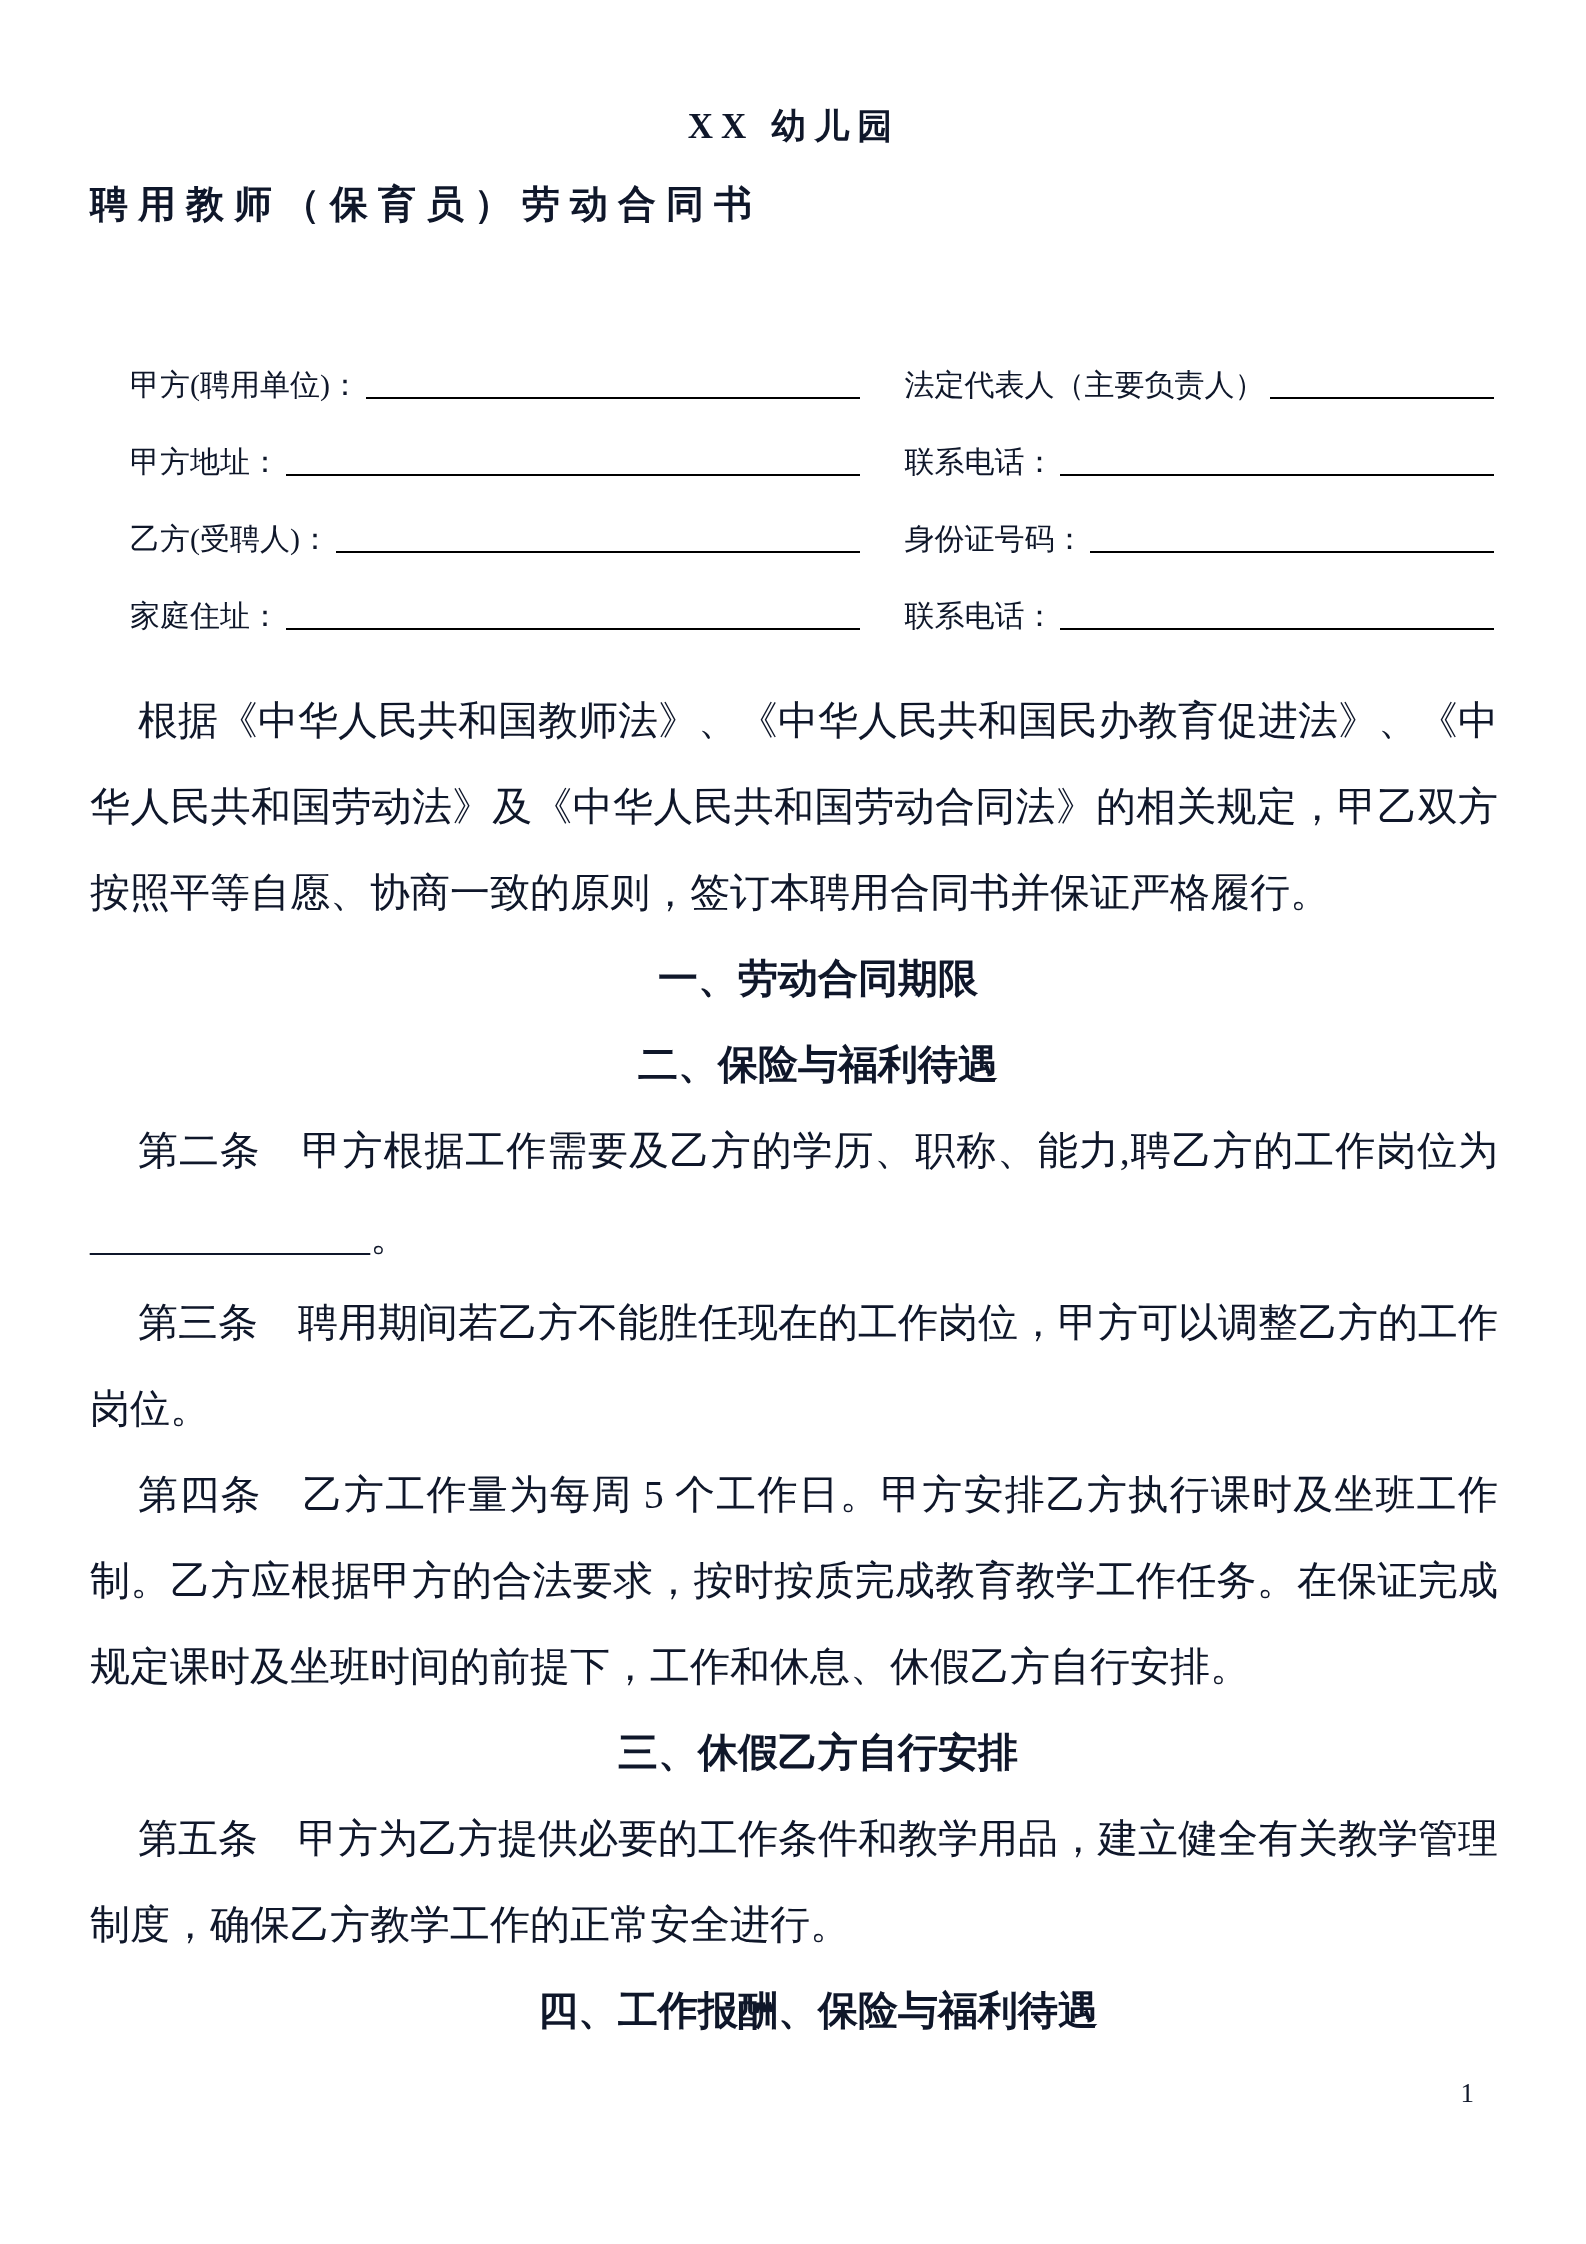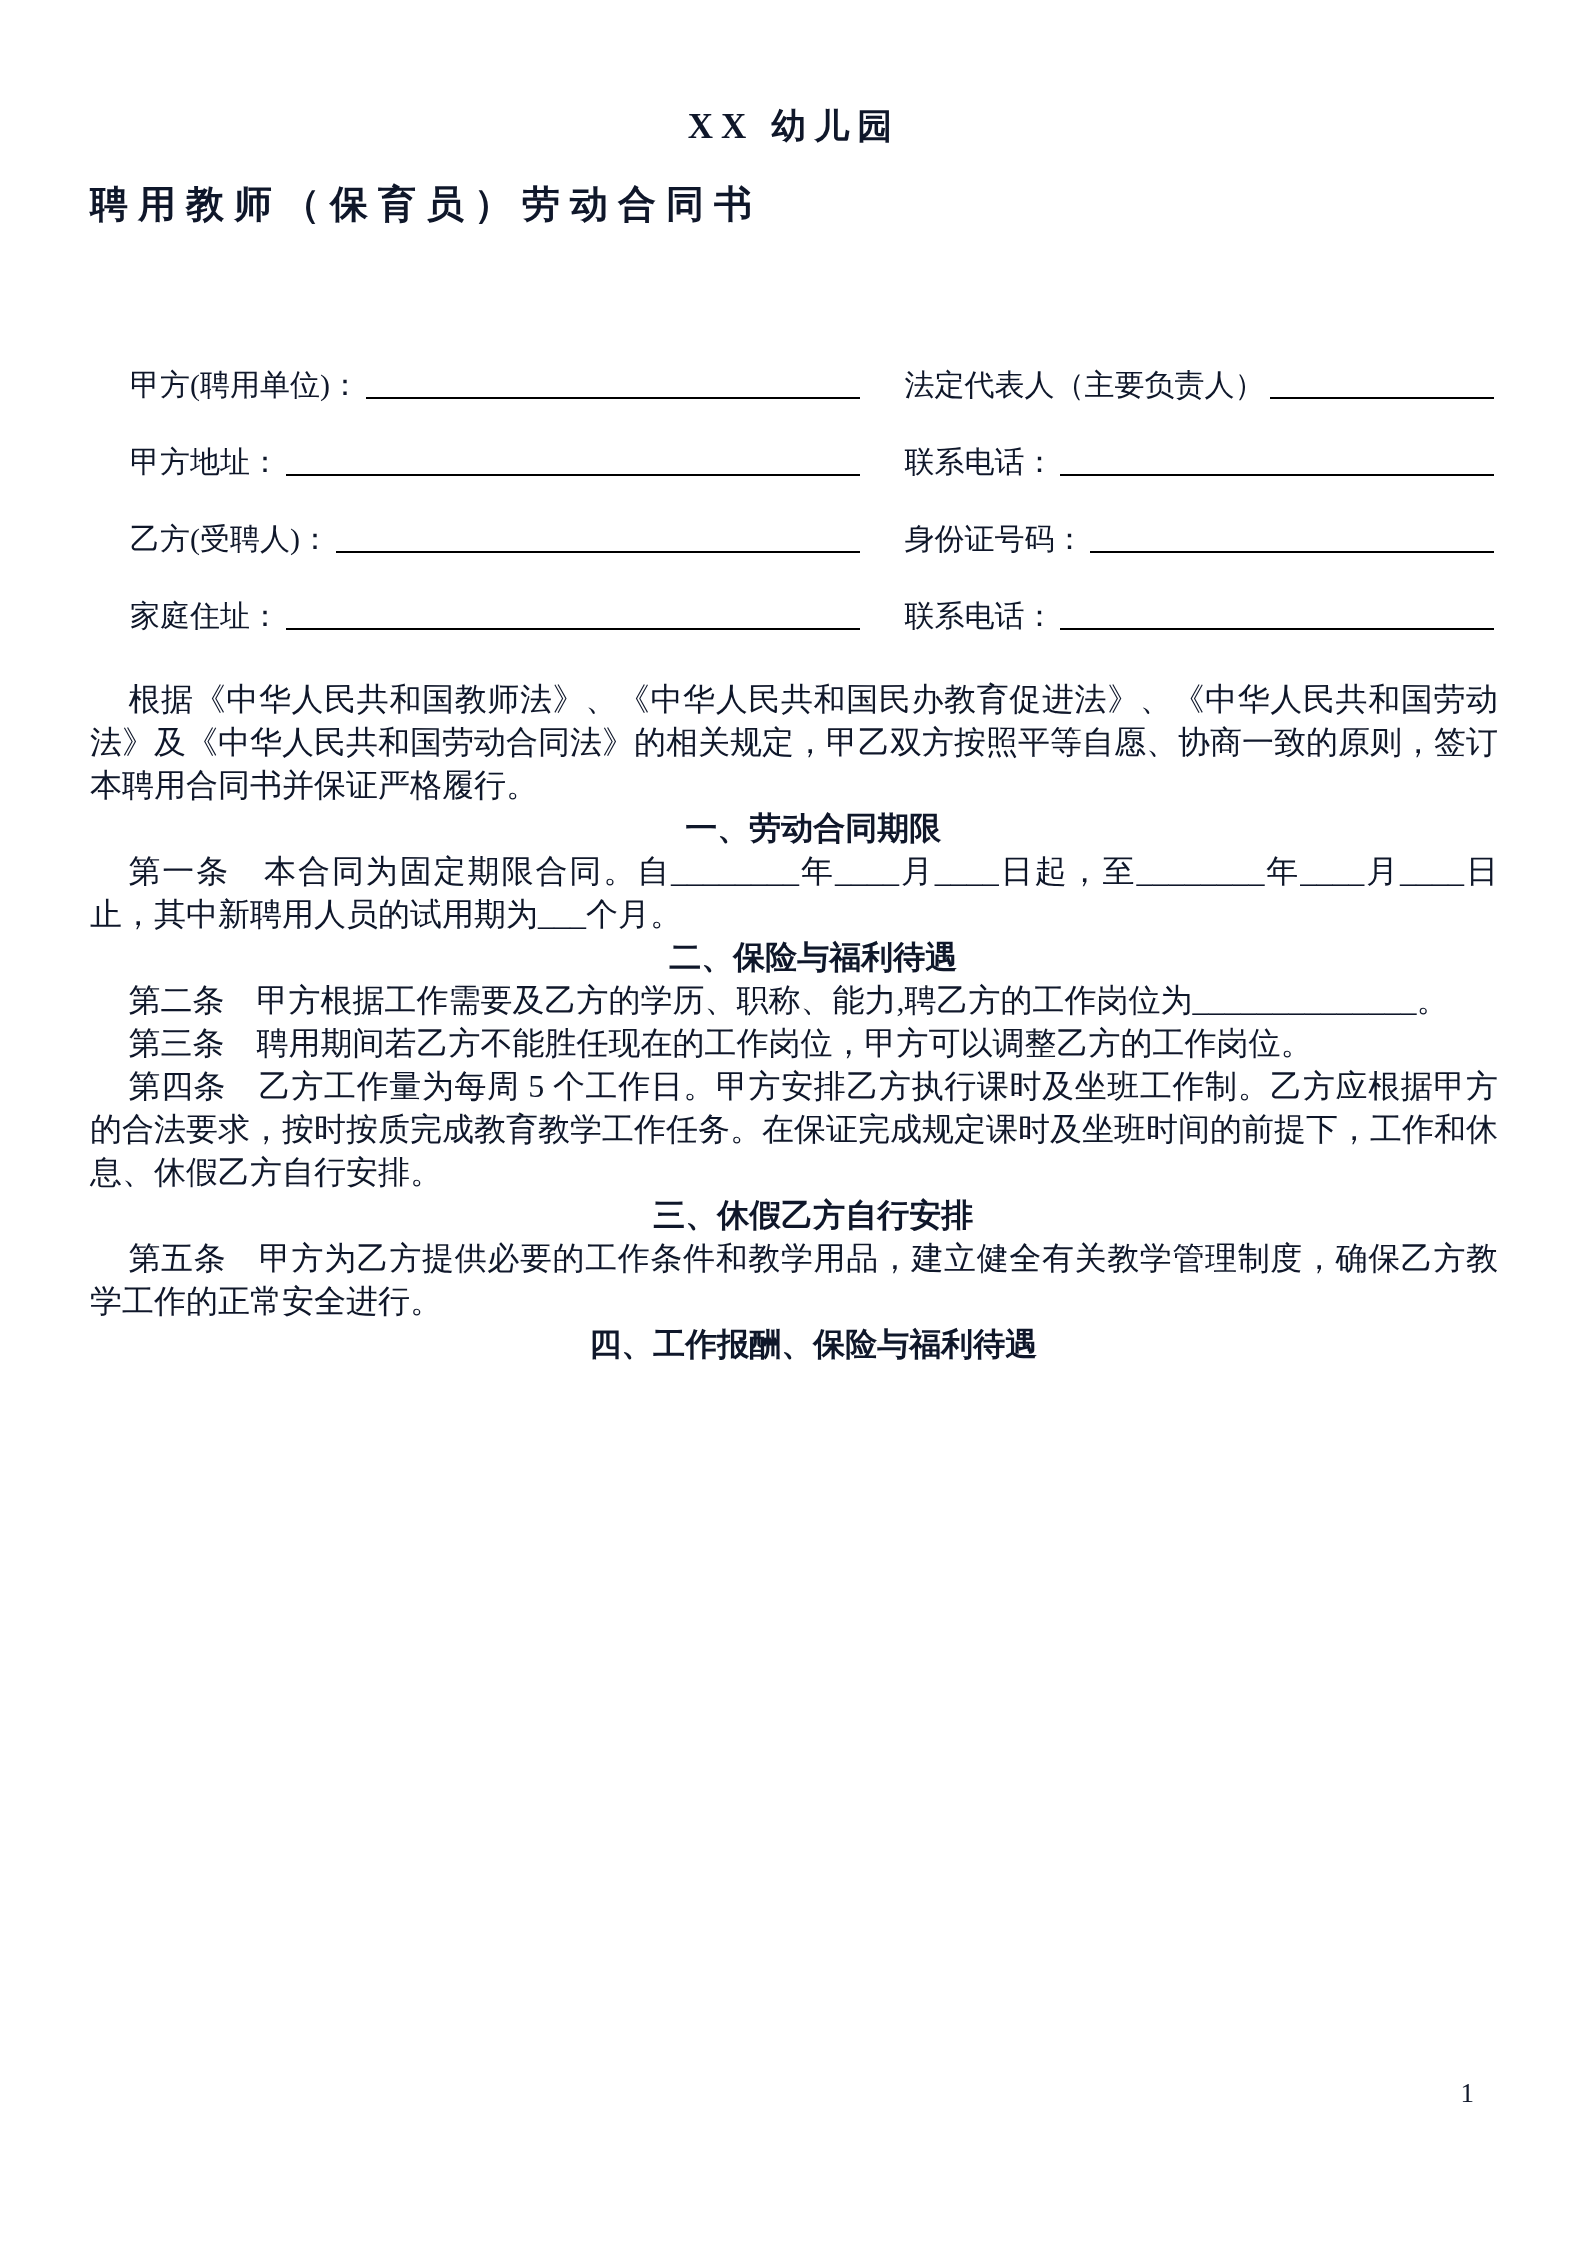--- a/index.html
+++ b/index.html
@@ -59,22 +59,22 @@
   .blank-line {
     flex: 1 1 auto;
     border-bottom: 2px solid #000;
     margin-bottom: 6px;
     min-width: 40px;
     margin-left: 6px;
     margin-right: 4px;
   }
   .body-text {
     margin-top: 42px;
-    font-size: 32px;
-    line-height: 43px;
+    font-size: 40px;
+    line-height: 86px;
     text-align: justify;
   }
   .body-text p {
     margin: 0;
     text-indent: 1.2em;
   }
   .body-text p.heading {
     font-weight: bold;
     text-align: center;
   }
@@ -138,21 +138,20 @@
           <span class="form-label">联系电话：</span>
           <span class="blank-line"></span>
         </div>
       </div>
 
     </div>
 
     <div class="body-text">
       <p>根据《中华人民共和国教师法》、《中华人民共和国民办教育促进法》、《中华人民共和国劳动法》及《中华人民共和国劳动合同法》的相关规定，甲乙双方按照平等自愿、协商一致的原则，签订本聘用合同书并保证严格履行。</p>
       <p class="heading">一、劳动合同期限</p>
-      <p>第一条　本合同为固定期限合同。自________年____月____日起，至________年____月____日止，其中新聘用人员的试用期为___个月。</p>
       <p class="heading">二、保险与福利待遇</p>
       <p>第二条　甲方根据工作需要及乙方的学历、职称、能力,聘乙方的工作岗位为______________。</p>
       <p>第三条　聘用期间若乙方不能胜任现在的工作岗位，甲方可以调整乙方的工作岗位。</p>
       <p>第四条　乙方工作量为每周 5 个工作日。甲方安排乙方执行课时及坐班工作制。乙方应根据甲方的合法要求，按时按质完成教育教学工作任务。在保证完成规定课时及坐班时间的前提下，工作和休息、休假乙方自行安排。</p>
       <p class="heading">三、休假乙方自行安排</p>
       <p>第五条　甲方为乙方提供必要的工作条件和教学用品，建立健全有关教学管理制度，确保乙方教学工作的正常安全进行。</p>
       <p class="heading">四、工作报酬、保险与福利待遇</p>
     </div>
 
   </div>

